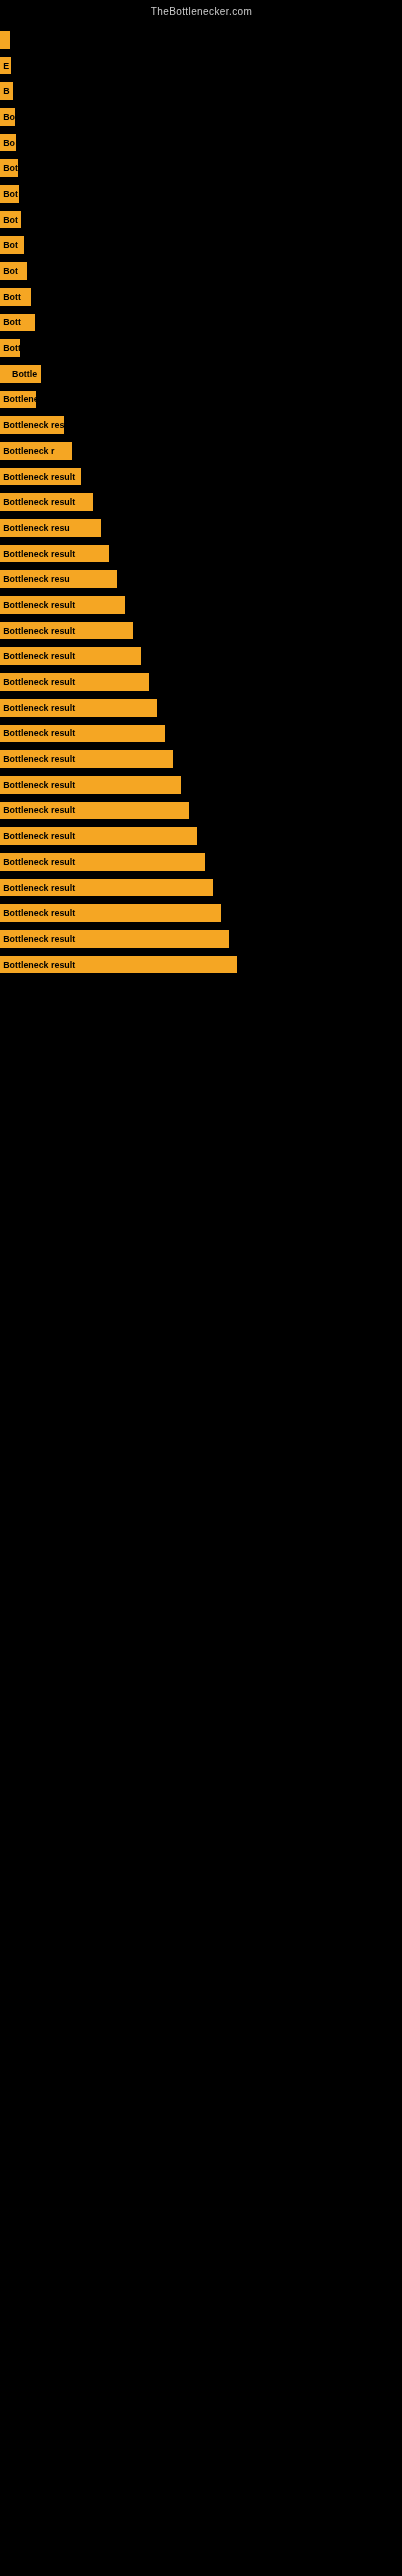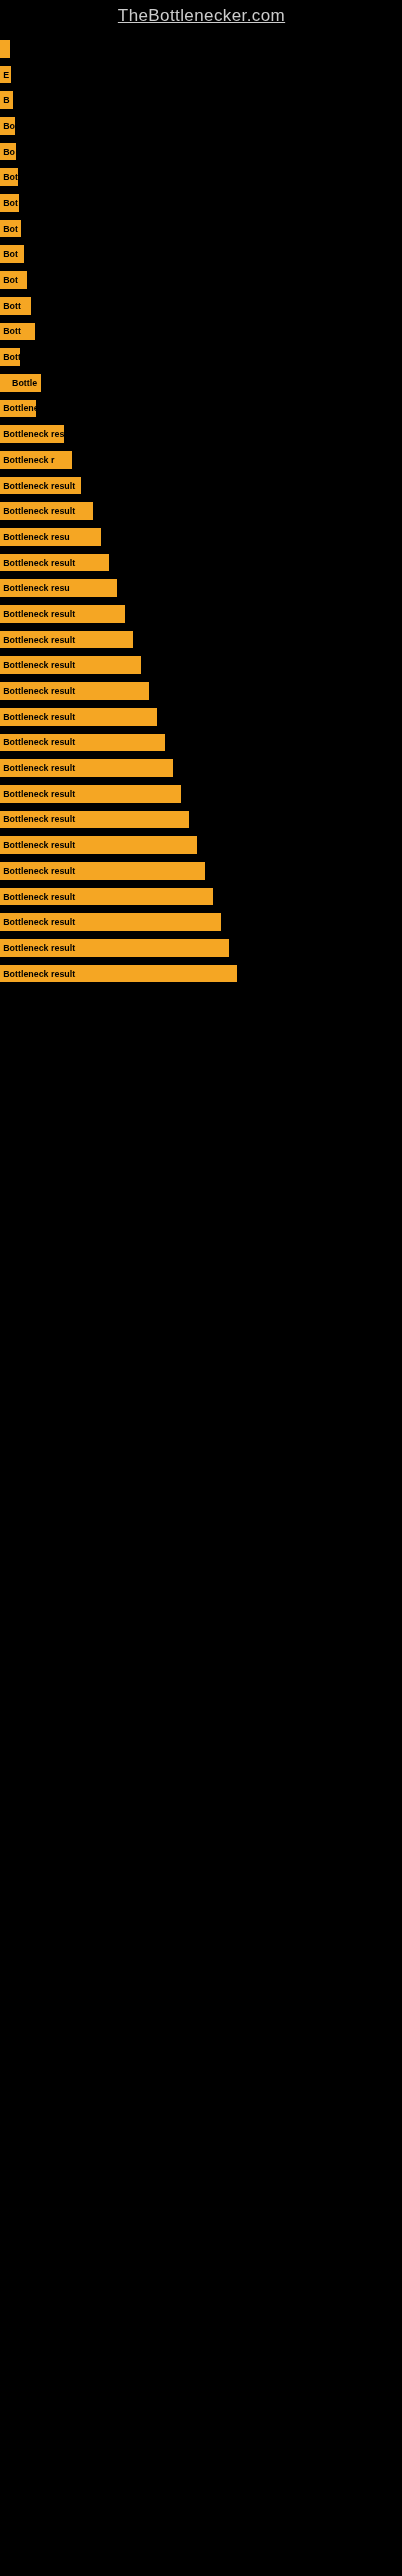--- a/index.html
+++ b/index.html
@@ -9,25 +9,24 @@
     }
     body {
       background-color: #000;
       width: 403px;
       min-height: 2576px;
       font-family: Arial, sans-serif;
       position: relative;
     }
     .site-title {
       color: #ccc;
-      font-size: 17px;
+      font-size: 10px;
       text-align: center;
       padding: 6.4px 0 3.2px 0;
       letter-spacing: 0.4px;
-      text-decoration: underline;
     }
     .bars-container {
       padding: 8px 0 0 0;
       display: flex;
       flex-direction: column;
       gap: 0;
     }
     .bar-row {
       display: flex;
       align-items: center;

